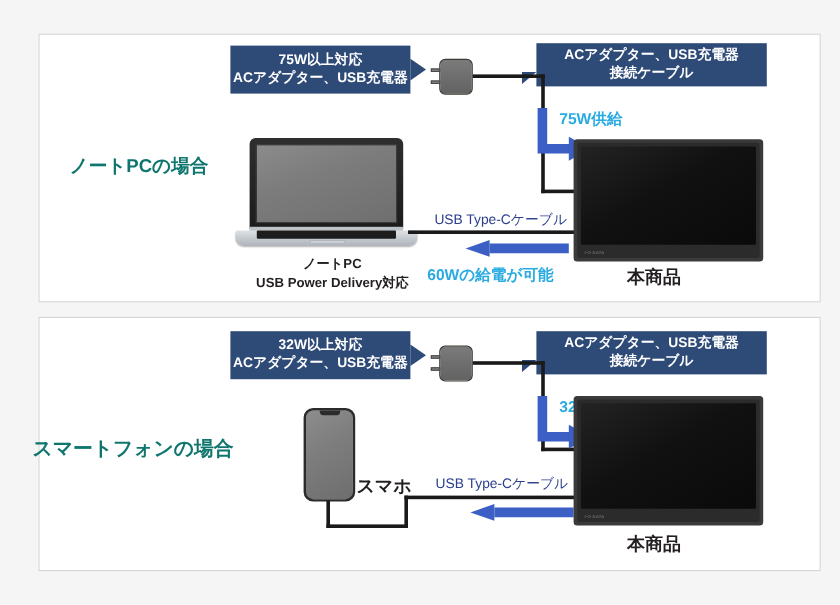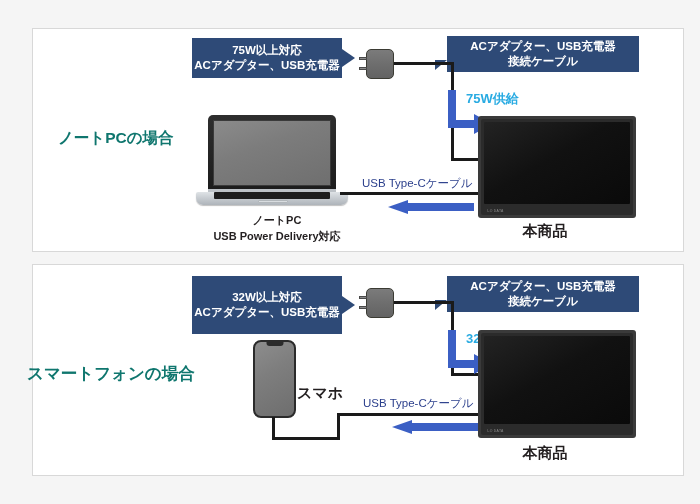--- a/index.html
+++ b/index.html
@@ -69,21 +69,21 @@
     position: absolute;
     left: -12px;
     bottom: 2px;
     border-top: 10px solid #2e4a77;
     border-right: 12px solid transparent;
     border-bottom: 0 solid transparent;
   }
 
   #callout-ac-laptop { left: 192px; top: 38px; width: 150px; height: 40px; }
   #callout-cbl-laptop { left: 447px; top: 36px; width: 192px; height: 36px; }
-  #callout-ac-phone  { left: 192px; top: 276px; width: 150px; height: 58px; }
+  #callout-ac-phone  { left: 192px; top: 276px; width: 150px; height: 40px; }
   #callout-cbl-phone { left: 447px; top: 276px; width: 192px; height: 36px; }
 
   
   .supply-label {
     position: absolute;
     color: #29abe2;
     font-weight: bold;
     font-size: 13px;
     white-space: nowrap;
   }
@@ -117,21 +117,21 @@
     position: absolute;
     color: #231f20;
     font-weight: bold;
     font-size: 15px;
     text-align: center;
     white-space: nowrap;
   }
   #lbl-laptop { left: 202px; top: 212px; width: 150px; line-height: 16px; font-size: 11px; }
   #lbl-monitor-top { left: 505px; top: 222px; width: 80px; }
   #lbl-monitor-bot { left: 505px; top: 444px; width: 80px; }
-  #lbl-smartphone { left: 297px; top: 384px; }
+  #lbl-smartphone { left: 297px; top: 396px; }
 
   
   .cable {
     position: absolute;
     background: #1a1a1a;
   }
   .cable-h { height: 3px; }
   .cable-v { width: 3px; }
 
   
@@ -314,20 +314,21 @@
 
   <div class="cable cable-h" style="left:340px; top:192px; width:142px;"></div>
 
   <div class="cable-caption" id="cap-cable-laptop">USB Type-Cケーブル</div>
 
   <svg class="arrow-svg" style="left:386px; top:200px;" width="90" height="16" viewBox="0 0 90 16">
     <path d="M22 3 L88 3 L88 11 L22 11 Z" fill="#3b5fc4"></path>
     <path d="M22 0 L2 7 L22 14 Z" fill="#3b5fc4"></path>
   </svg>
 
+  <div class="charge-label" id="label-60w">60Wの給電が可能</div>
 
   <div class="monitor" id="monitor-top">
     <div class="bezel">
       <div class="screen"></div>
       <div class="logo">I-O DATA</div>
     </div>
   </div>
 
   <div class="device-label" id="lbl-monitor-top">本商品</div>
 

